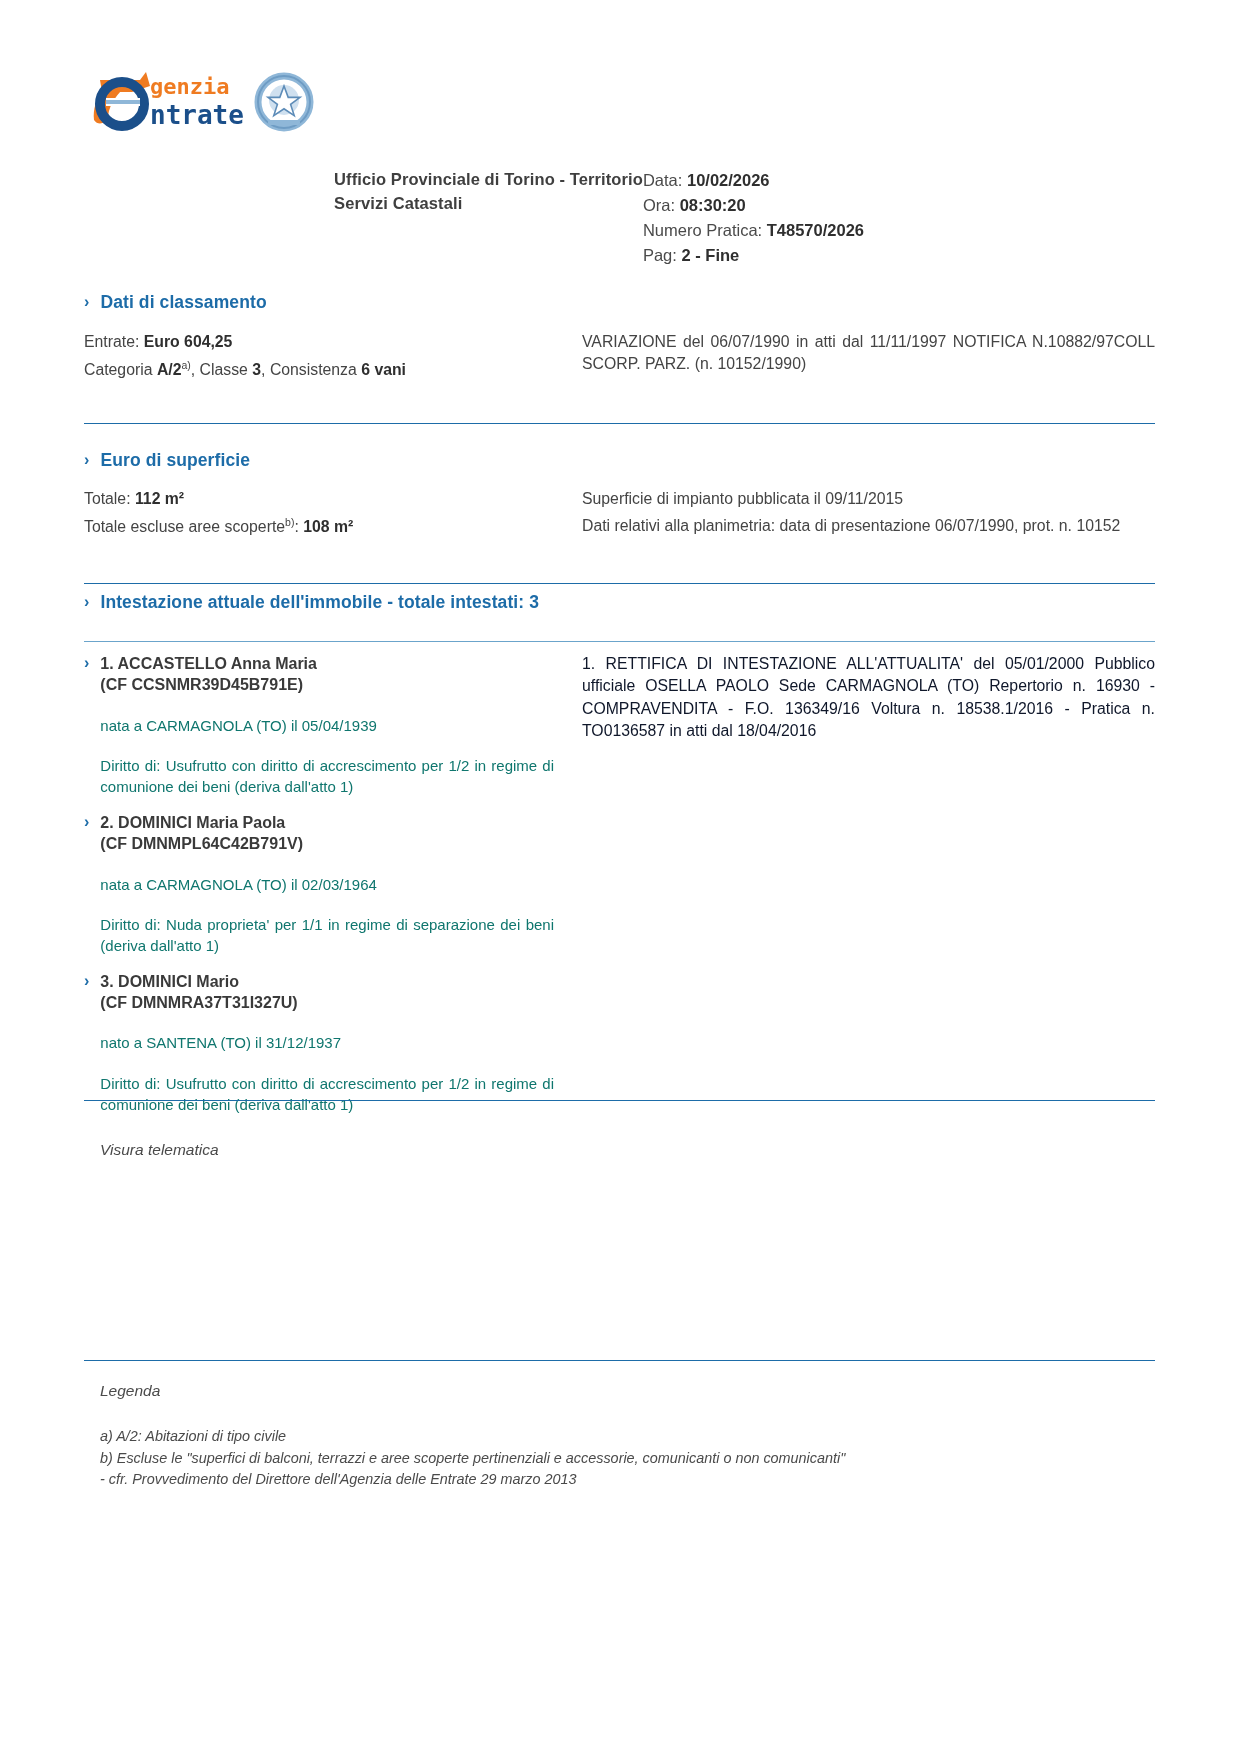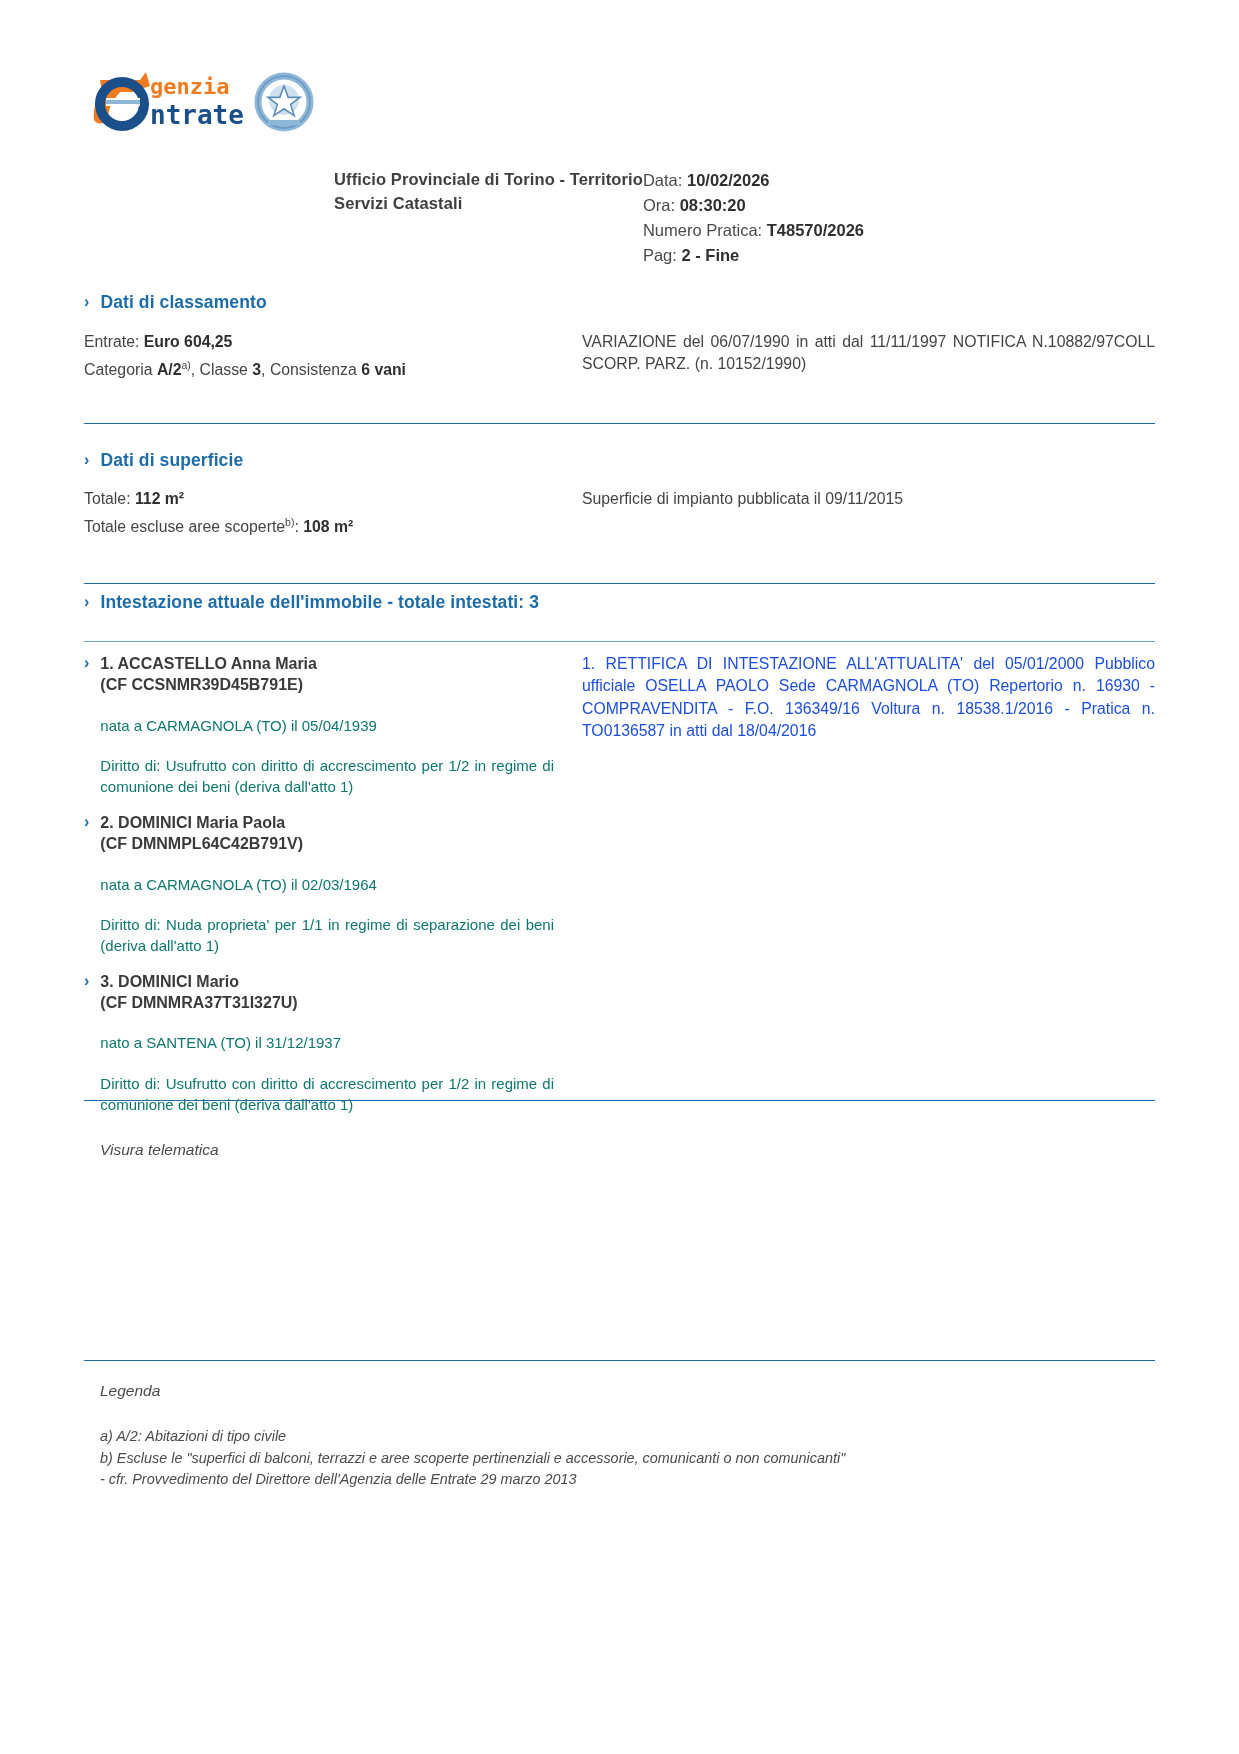--- a/index.html
+++ b/index.html
@@ -146,21 +146,21 @@
   }
   .owner-line {
     font-size: 15px;
     color: #0f766e;
     line-height: 1.42;
     margin-top: 19px;
   }
   .owner-right {
     font-size: 15.8px;
     line-height: 1.42;
-    color: #1d4ed8;
+    color: #0f172a;
   }
 
   #rule-4 { position: absolute; left: 84px; right: 84px; top: 1100px; }
 
   #visura-note {
     position: absolute;
     left: 100px;
     top: 1141px;
     font-style: italic;
     font-size: 15.5px;
@@ -259,35 +259,36 @@
         <div class="body-text just">VARIAZIONE del 06/07/1990 in atti dal 11/11/1997 NOTIFICA N.10882/97COLL SCORP. PARZ. (n. 10152/1990)</div>
       </div>
     </div>
   </div>
 
   <hr class="hr" id="rule-1">
 
   <div id="sec-superficie">
     <div class="section-title">
       <span class="chev">›</span>
-      <span>Dati di superficie</span>
+      <span>Euro di superficie</span>
     </div>
     <div class="two-col rows">
       <div class="col-l">
         <div class="body-text">
           <span>Totale:</span>
           <b>112 m²</b>
         </div>
         <div class="body-text" style="margin-top:6px;">
           <span>Totale escluse aree scoperte</span><sup class="note">b)</sup><span>:</span>
           <b>108 m²</b>
         </div>
       </div>
       <div class="col-r">
         <div class="body-text">Superficie di impianto pubblicata il 09/11/2015</div>
+        <div class="body-text just" style="margin-top:5px;">Dati relativi alla planimetria: data di presentazione 06/07/1990, prot. n. 10152</div>
       </div>
     </div>
   </div>
 
   <hr class="hr" id="rule-2">
 
   <div id="sec-intestazione">
     <div class="section-title">
       <span class="chev">›</span>
       <span>Intestazione attuale dell'immobile - totale intestati: 3</span>

